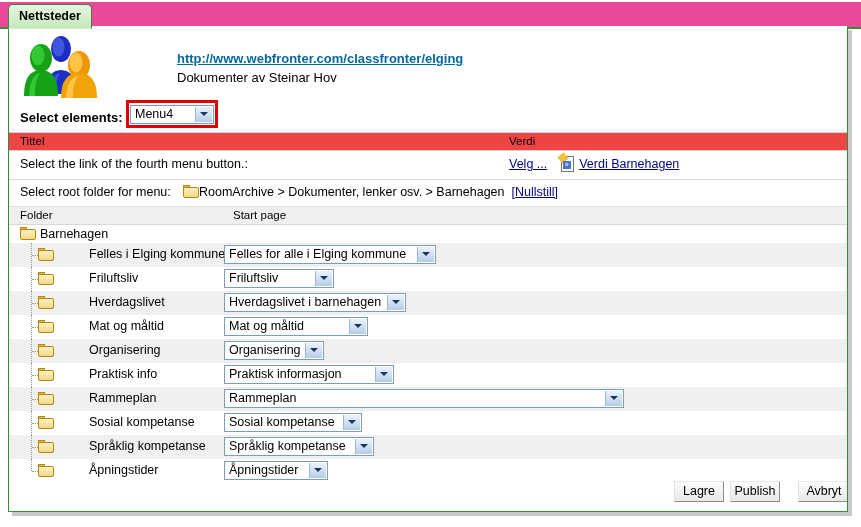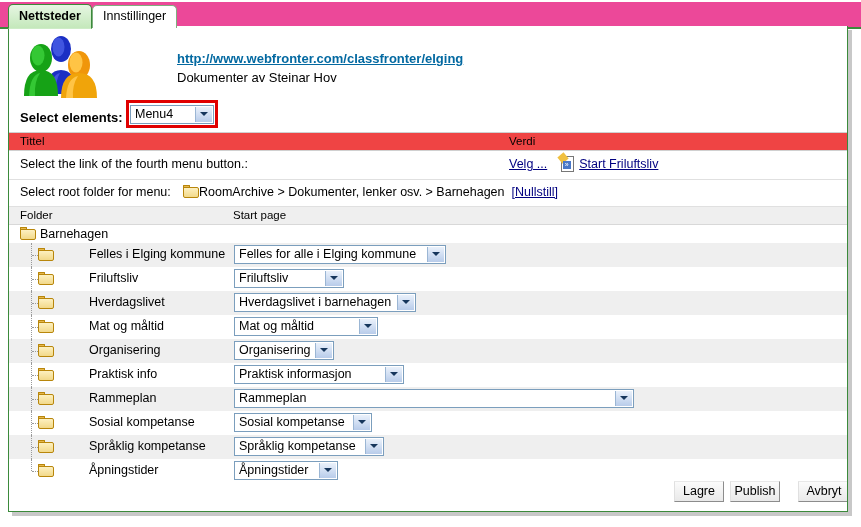--- a/index.html
+++ b/index.html
@@ -319,21 +319,21 @@
     width: 6px; height: 1px;
     border-top: 1px dotted #9a9a9a;
   }
   .fp-row.last .treeline { height: 12px; }
   .fp-row .ficon { position: absolute; left: 29px; top: 5px; }
   .fp-row .fname {
     position: absolute; left: 80px; top: 4px;
     font-size: 12.5px; white-space: nowrap;
   }
   .fp-row .startsel {
-    position: absolute; left: 225px; top: 2px;
+    position: absolute; left: 215px; top: 2px;
   }
 
   
   .btnbar {
     position: absolute;
     left: 0; bottom: 6px;
     width: 838px;
     height: 24px;
   }
   .btn {
@@ -360,23 +360,20 @@
 </head>
 <body>
 
 <div id="root">
 
   <div class="tabstrip">
     <div class="tabline"></div>
     <div class="tab active">
       <span>Nettsteder</span>
     </div>
-    <div class="tab inactive">
-      <span>Innstillinger</span>
-    </div>
   </div>
 
   <div class="panel-shadow"></div>
   <div class="panel-shadow-b"></div>
 
   <div class="panel">
 
     <div class="header">
       <svg class="people-icon" viewBox="0 0 86 68">
 
@@ -413,21 +410,21 @@
       <span class="c2">Verdi</span>
     </div>
 
     <div class="tv-row">
       <span class="lbl">Select the link of the fourth menu button.:</span>
       <span class="val">
         <span class="linkish">Velg ...</span>
         <span class="doc-icon">
           <span class="pg"></span><span class="pen"></span><span class="bl">»</span>
         </span>
-        <span class="linkish">Start Friluftsliv</span>
+        <span class="linkish">Verdi Barnehagen</span>
       </span>
     </div>
 
     <div class="rootpath-row">
       <span class="lbl">Select root folder for menu:</span>
       <span class="pathwrap">
         <span class="folder"><span class="tabf"></span><span class="body"></span></span><span>RoomArchive &gt; Dokumenter, lenker osv. &gt; Barnehagen</span>
         &nbsp;<span class="linkish">[Nullstill]</span>
       </span>
     </div>

